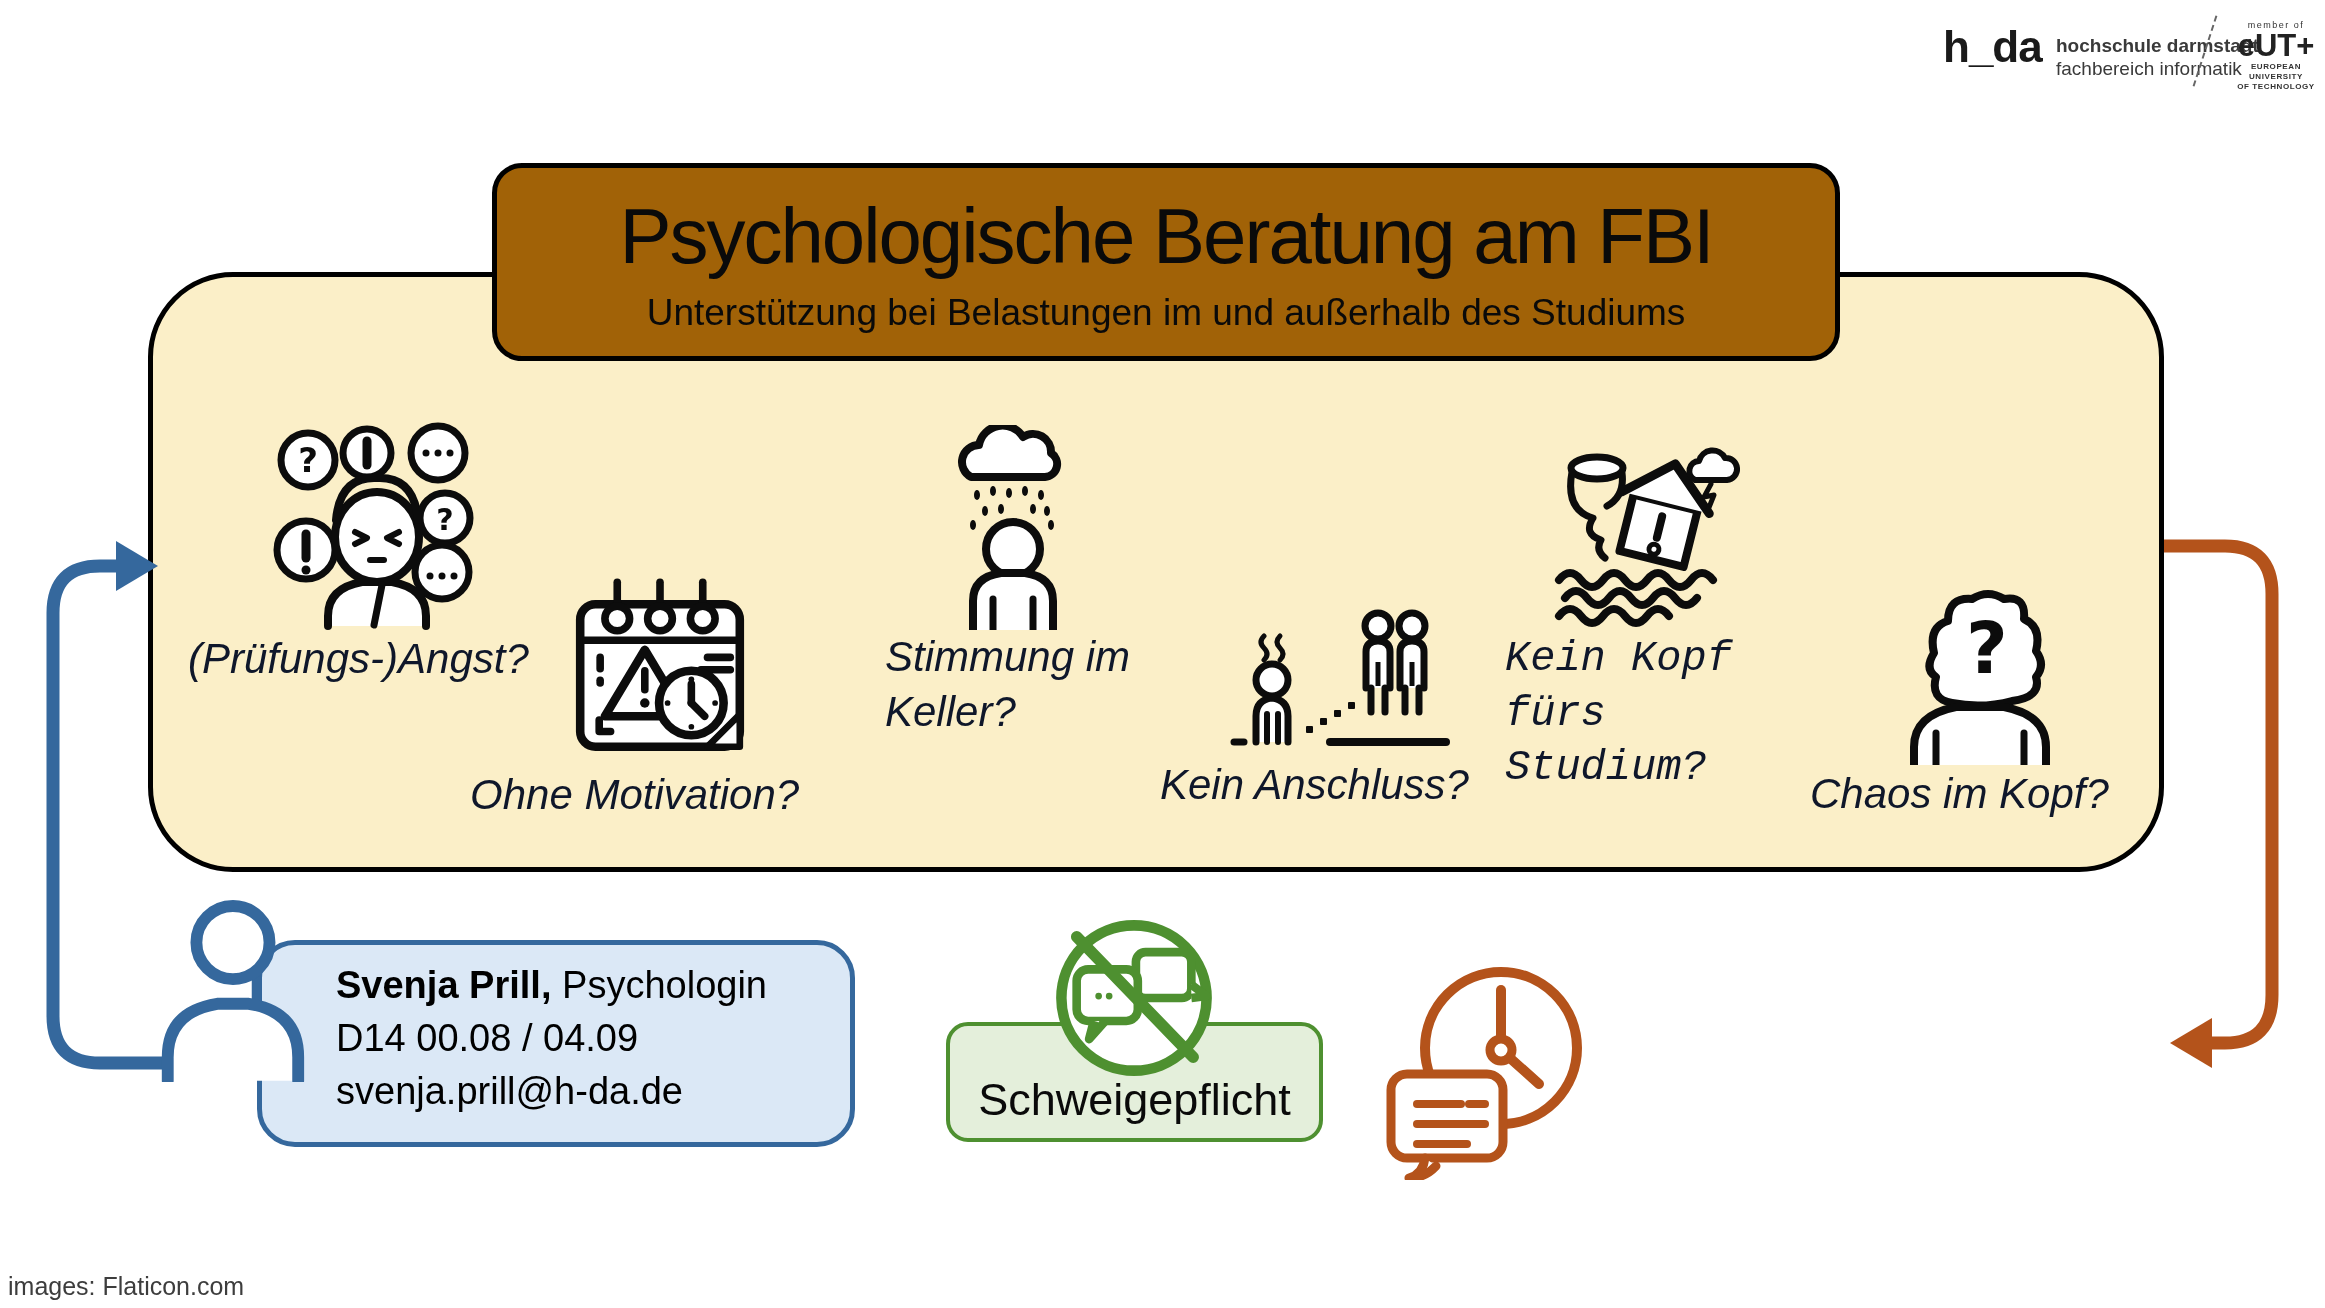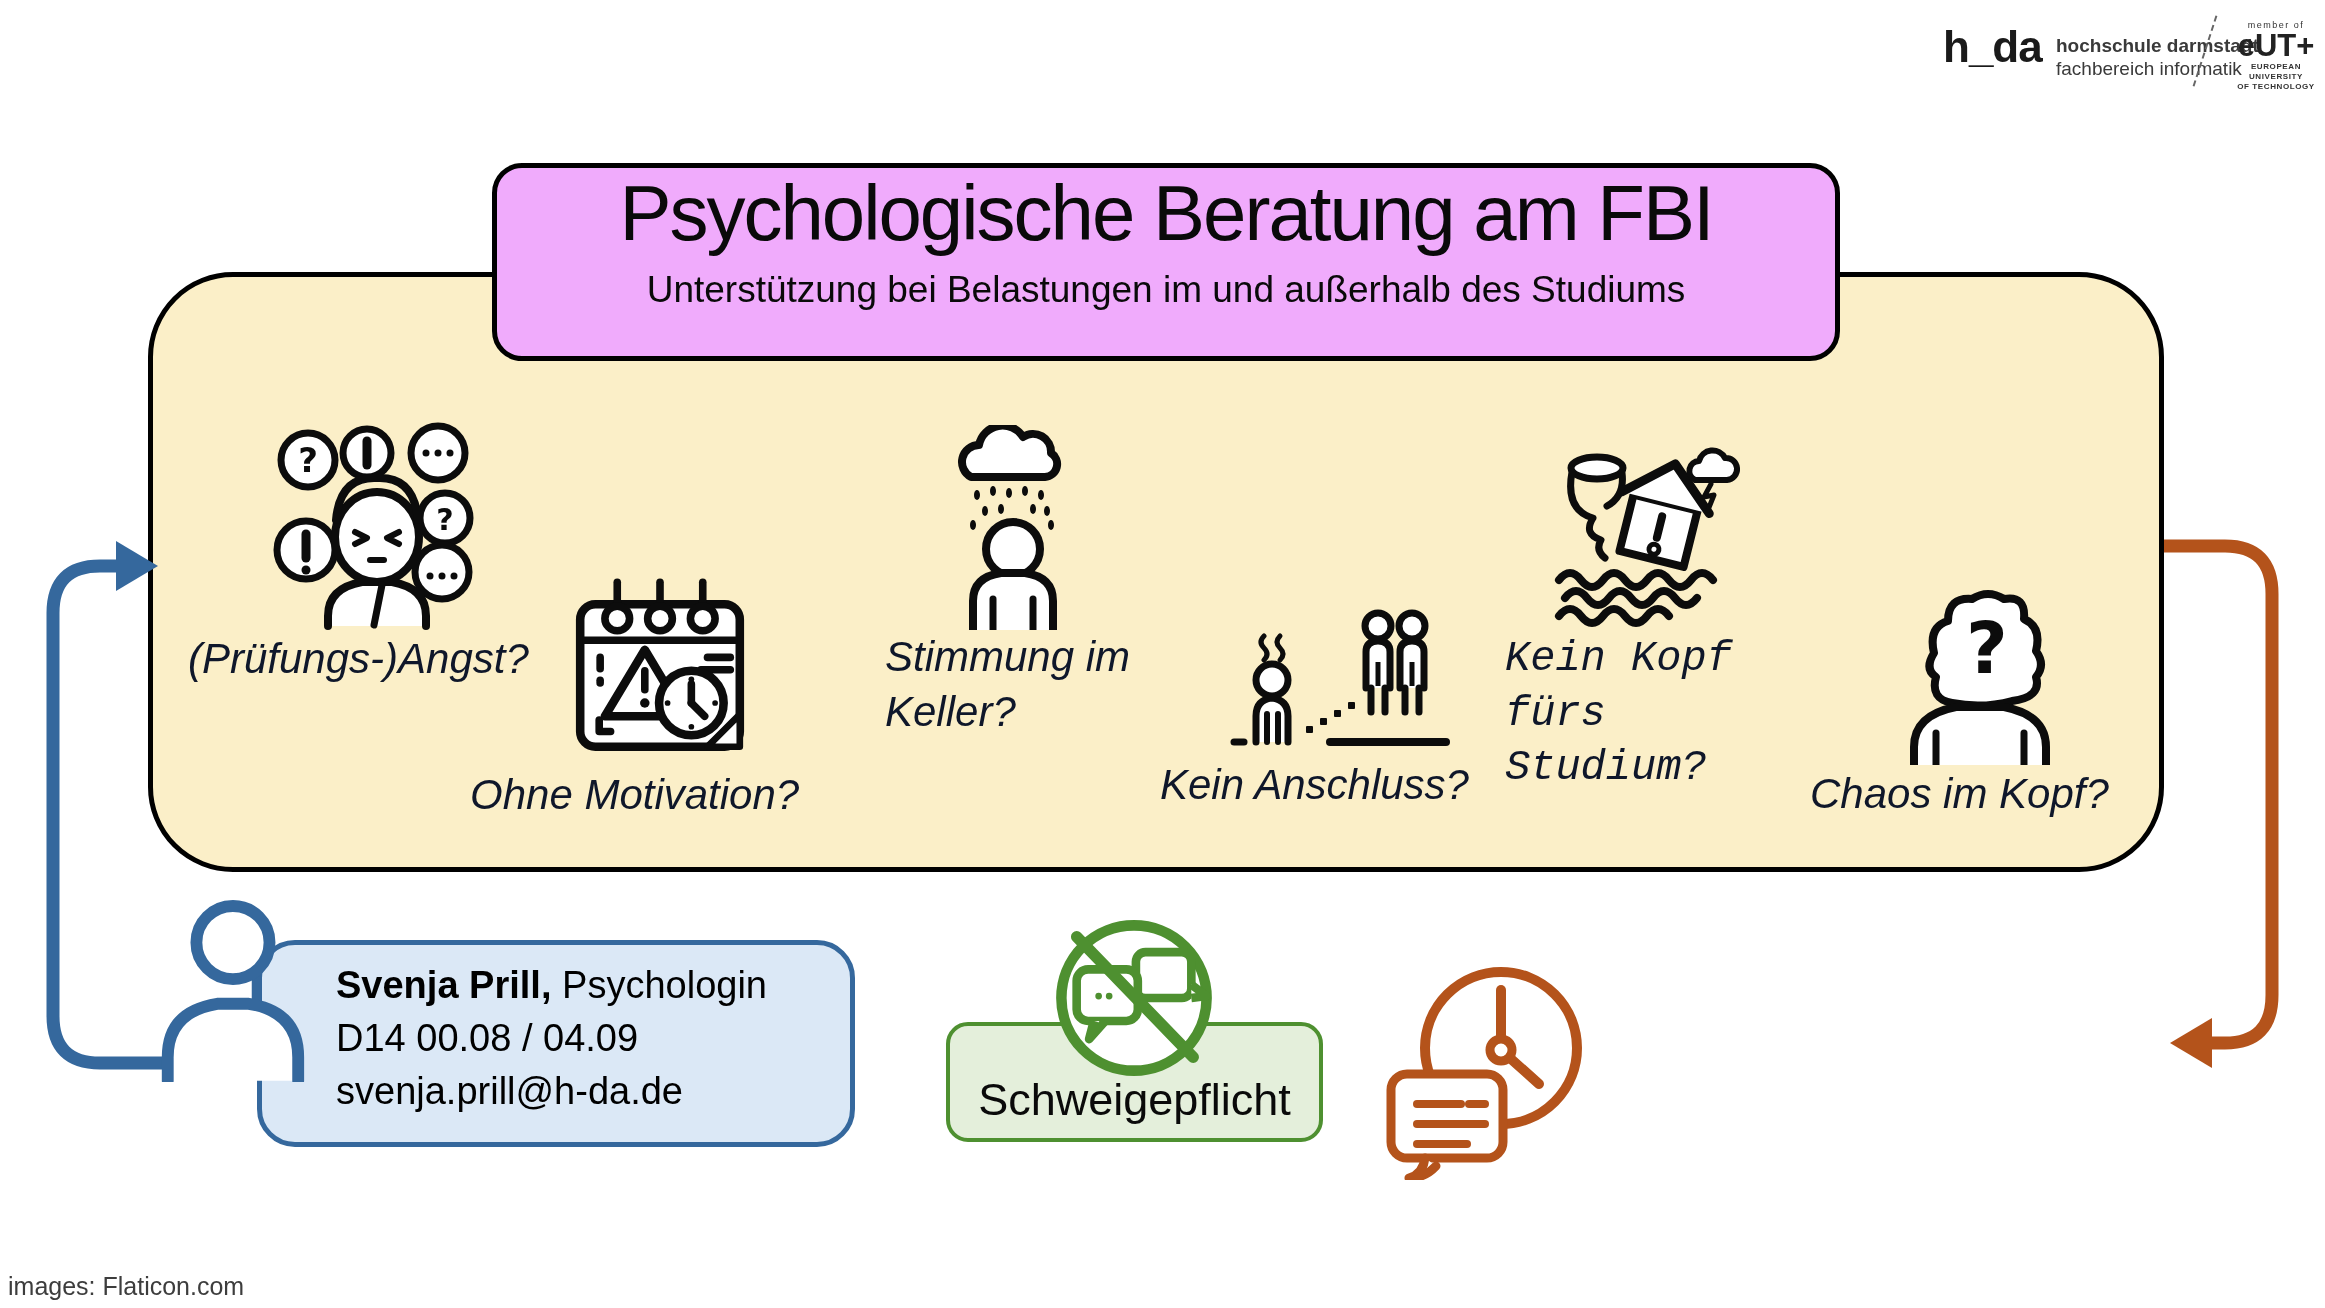--- a/index.html
+++ b/index.html
@@ -13,21 +13,21 @@
   .logo-slash{position:absolute;left:2204px;top:14px;height:74px;width:0;border-left:2px dashed #666;transform:rotate(18deg);}
   .eut{position:absolute;left:2224px;top:20px;width:104px;text-align:center;color:#222;}
   .eut .member{font-size:9px;letter-spacing:1.5px;color:#333;}
   .eut .mark{font-size:31px;font-weight:bold;letter-spacing:0px;line-height:32px;}
   .eut .sub{font-size:8px;letter-spacing:0.6px;line-height:10px;font-weight:bold;color:#333;}
 
   
   .yellow-panel{position:absolute;left:148px;top:272px;width:2016px;height:600px;background:#FBEFC8;border:5px solid #000;border-radius:85px;box-sizing:border-box;z-index:1;}
 
   
-  .title-card{position:absolute;left:492px;top:163px;width:1348px;height:198px;background:#f0abfc;border:5px solid #000;border-radius:30px;box-sizing:border-box;z-index:4;display:flex;flex-direction:column;align-items:center;}
+  .title-card{position:absolute;left:492px;top:163px;width:1348px;height:198px;background:#a16207;border:5px solid #000;border-radius:30px;box-sizing:border-box;z-index:4;display:flex;flex-direction:column;align-items:center;justify-content:center;}
   .title-card .t{font-size:78px;color:#0a0a0a;letter-spacing:-2px;white-space:nowrap;}
   .title-card .s{font-size:37px;color:#0a0a0a;margin-top:10px;white-space:nowrap;}
 
   
   .concern{position:absolute;z-index:3;}
   .concern .label{position:absolute;font-style:italic;font-size:42px;color:#0f172a;text-align:left;line-height:1.3;}
   .icon-stroke{stroke:#0c0c0c;fill:#ffffff;stroke-linecap:round;stroke-linejoin:round;}
   .nofill{fill:none;}
   .dotfill{fill:#0c0c0c;stroke:none;}
 

